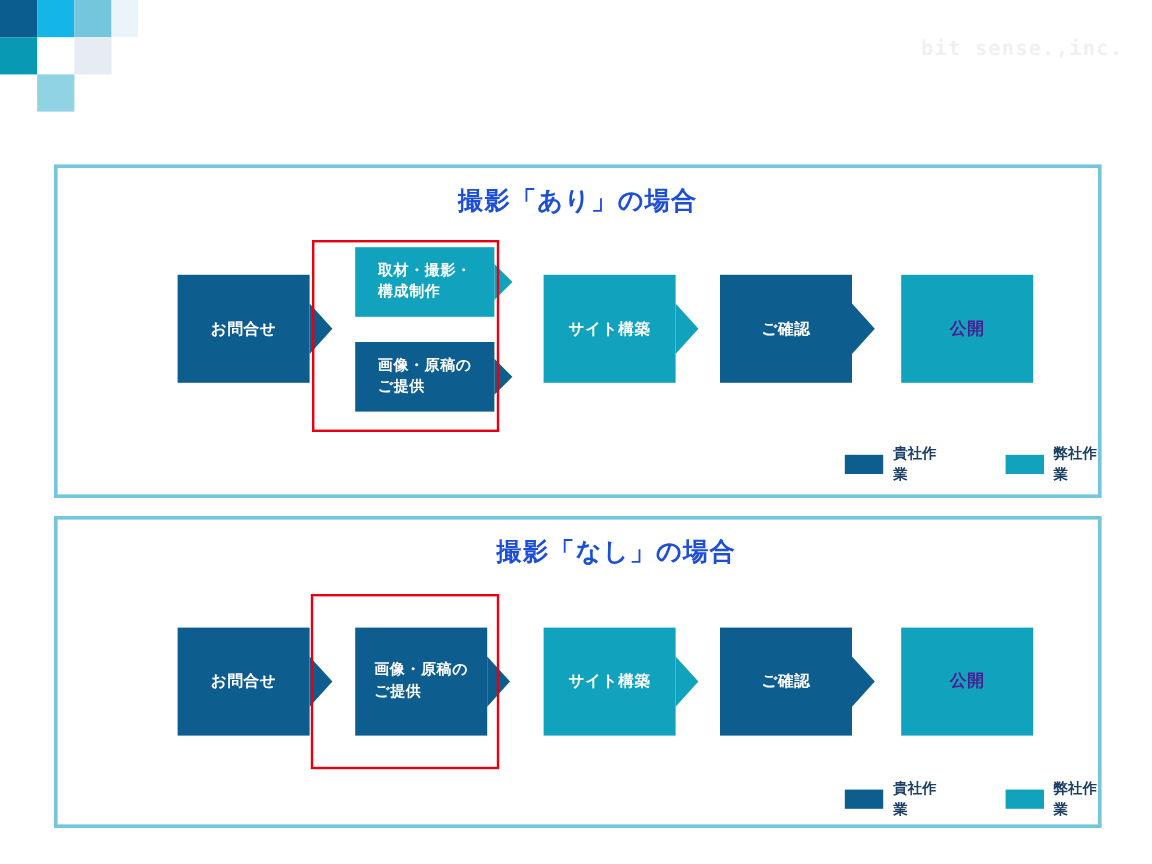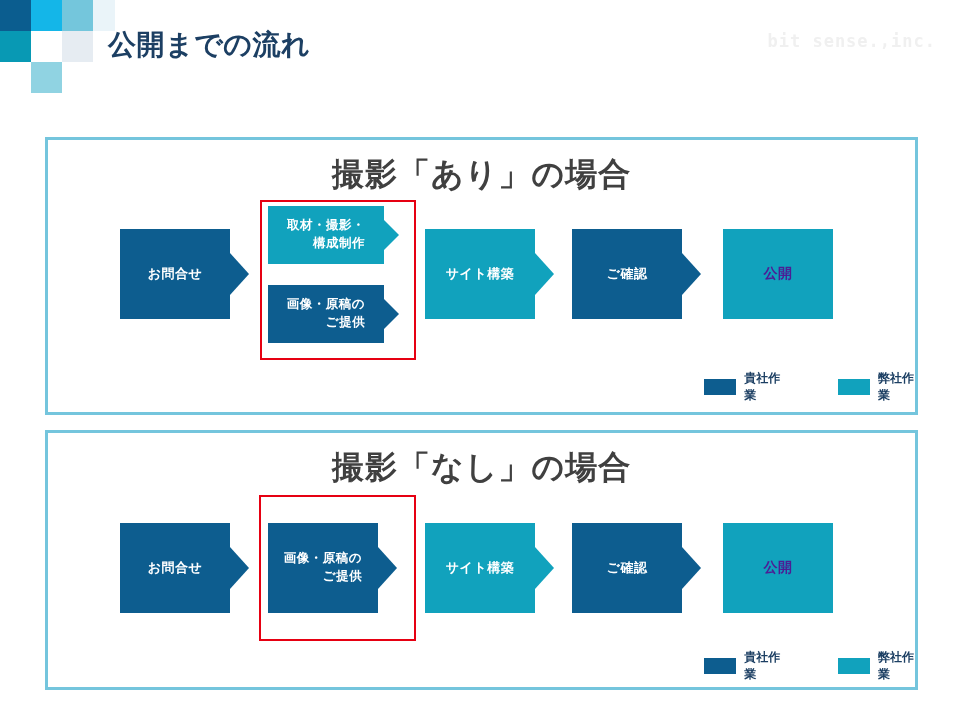--- a/index.html
+++ b/index.html
@@ -62,40 +62,41 @@
     box-sizing: border-box;
   }
   #panel-shooting-yes { top: 137px; height: 278px; }
   #panel-shooting-no  { top: 430px; height: 260px; }
 
   .panel-title {
     position: absolute;
     left: 0;
     width: 100%;
     text-align: center;
-    font-size: 32px;
-    font-weight: bold;
-    color: #404040;
+    font-size: 21px;
+    font-weight: bold;
+    color: #1d4ed8;
     letter-spacing: 1px;
   }
   #panel-shooting-yes .panel-title { top: 13px; }
-  #panel-shooting-no  .panel-title { top: 13px; }
+  #panel-shooting-no  .panel-title { top: 13px; padding-left: 32px; }
 
   
   .flow-box {
     position: absolute;
     box-sizing: border-box;
     display: flex;
     align-items: center;
     justify-content: center;
-    text-align: right;
+    text-align: left;
     color: #ffffff;
     font-weight: bold;
     line-height: 1.42;
     letter-spacing: 0.5px;
+    margin-left: 28px;
   }
   .flow-box.client { background: #0d5d8f; }
   .flow-box.ours   { background: #11a2bd; }
   .flow-box .lbl { position: relative; z-index: 2; }
   .flow-box.publish .lbl { color: #4c1d95; }
 
   
   .flow-box .arrow {
     position: absolute;
     right: -19px;
@@ -154,21 +155,20 @@
   <div class="logo-mosaic">
     <i style="left:0px;   top:0px;  width:31px; height:31px; background:#0b5d8f;"></i>
     <i style="left:31px;  top:0px;  width:31px; height:31px; background:#14b6e8;"></i>
     <i style="left:62px;  top:0px;  width:31px; height:31px; background:#74c6dc;"></i>
     <i style="left:93px;  top:0px;  width:22px; height:31px; background:#eaf4f9;"></i>
     <i style="left:0px;   top:31px; width:31px; height:31px; background:#0899b4;"></i>
     <i style="left:62px;  top:31px; width:31px; height:31px; background:#e6ecf2;"></i>
     <i style="left:31px;  top:62px; width:31px; height:31px; background:#90d3e2;"></i>
   </div>
 
-  <div id="slide-title">公開までの流れ</div>
   <div id="brand-logo">bit sense.,inc.</div>
 </div>
 
 <div class="panel" id="panel-shooting-yes">
   <div class="panel-title">撮影「あり」の場合</div>
 
   <div class="flow-box client" style="left:72px; top:89px; width:110px; height:90px; font-size:13px;">
     <span class="arrow"></span>
     <span class="lbl">お問合せ</span>
   </div>

